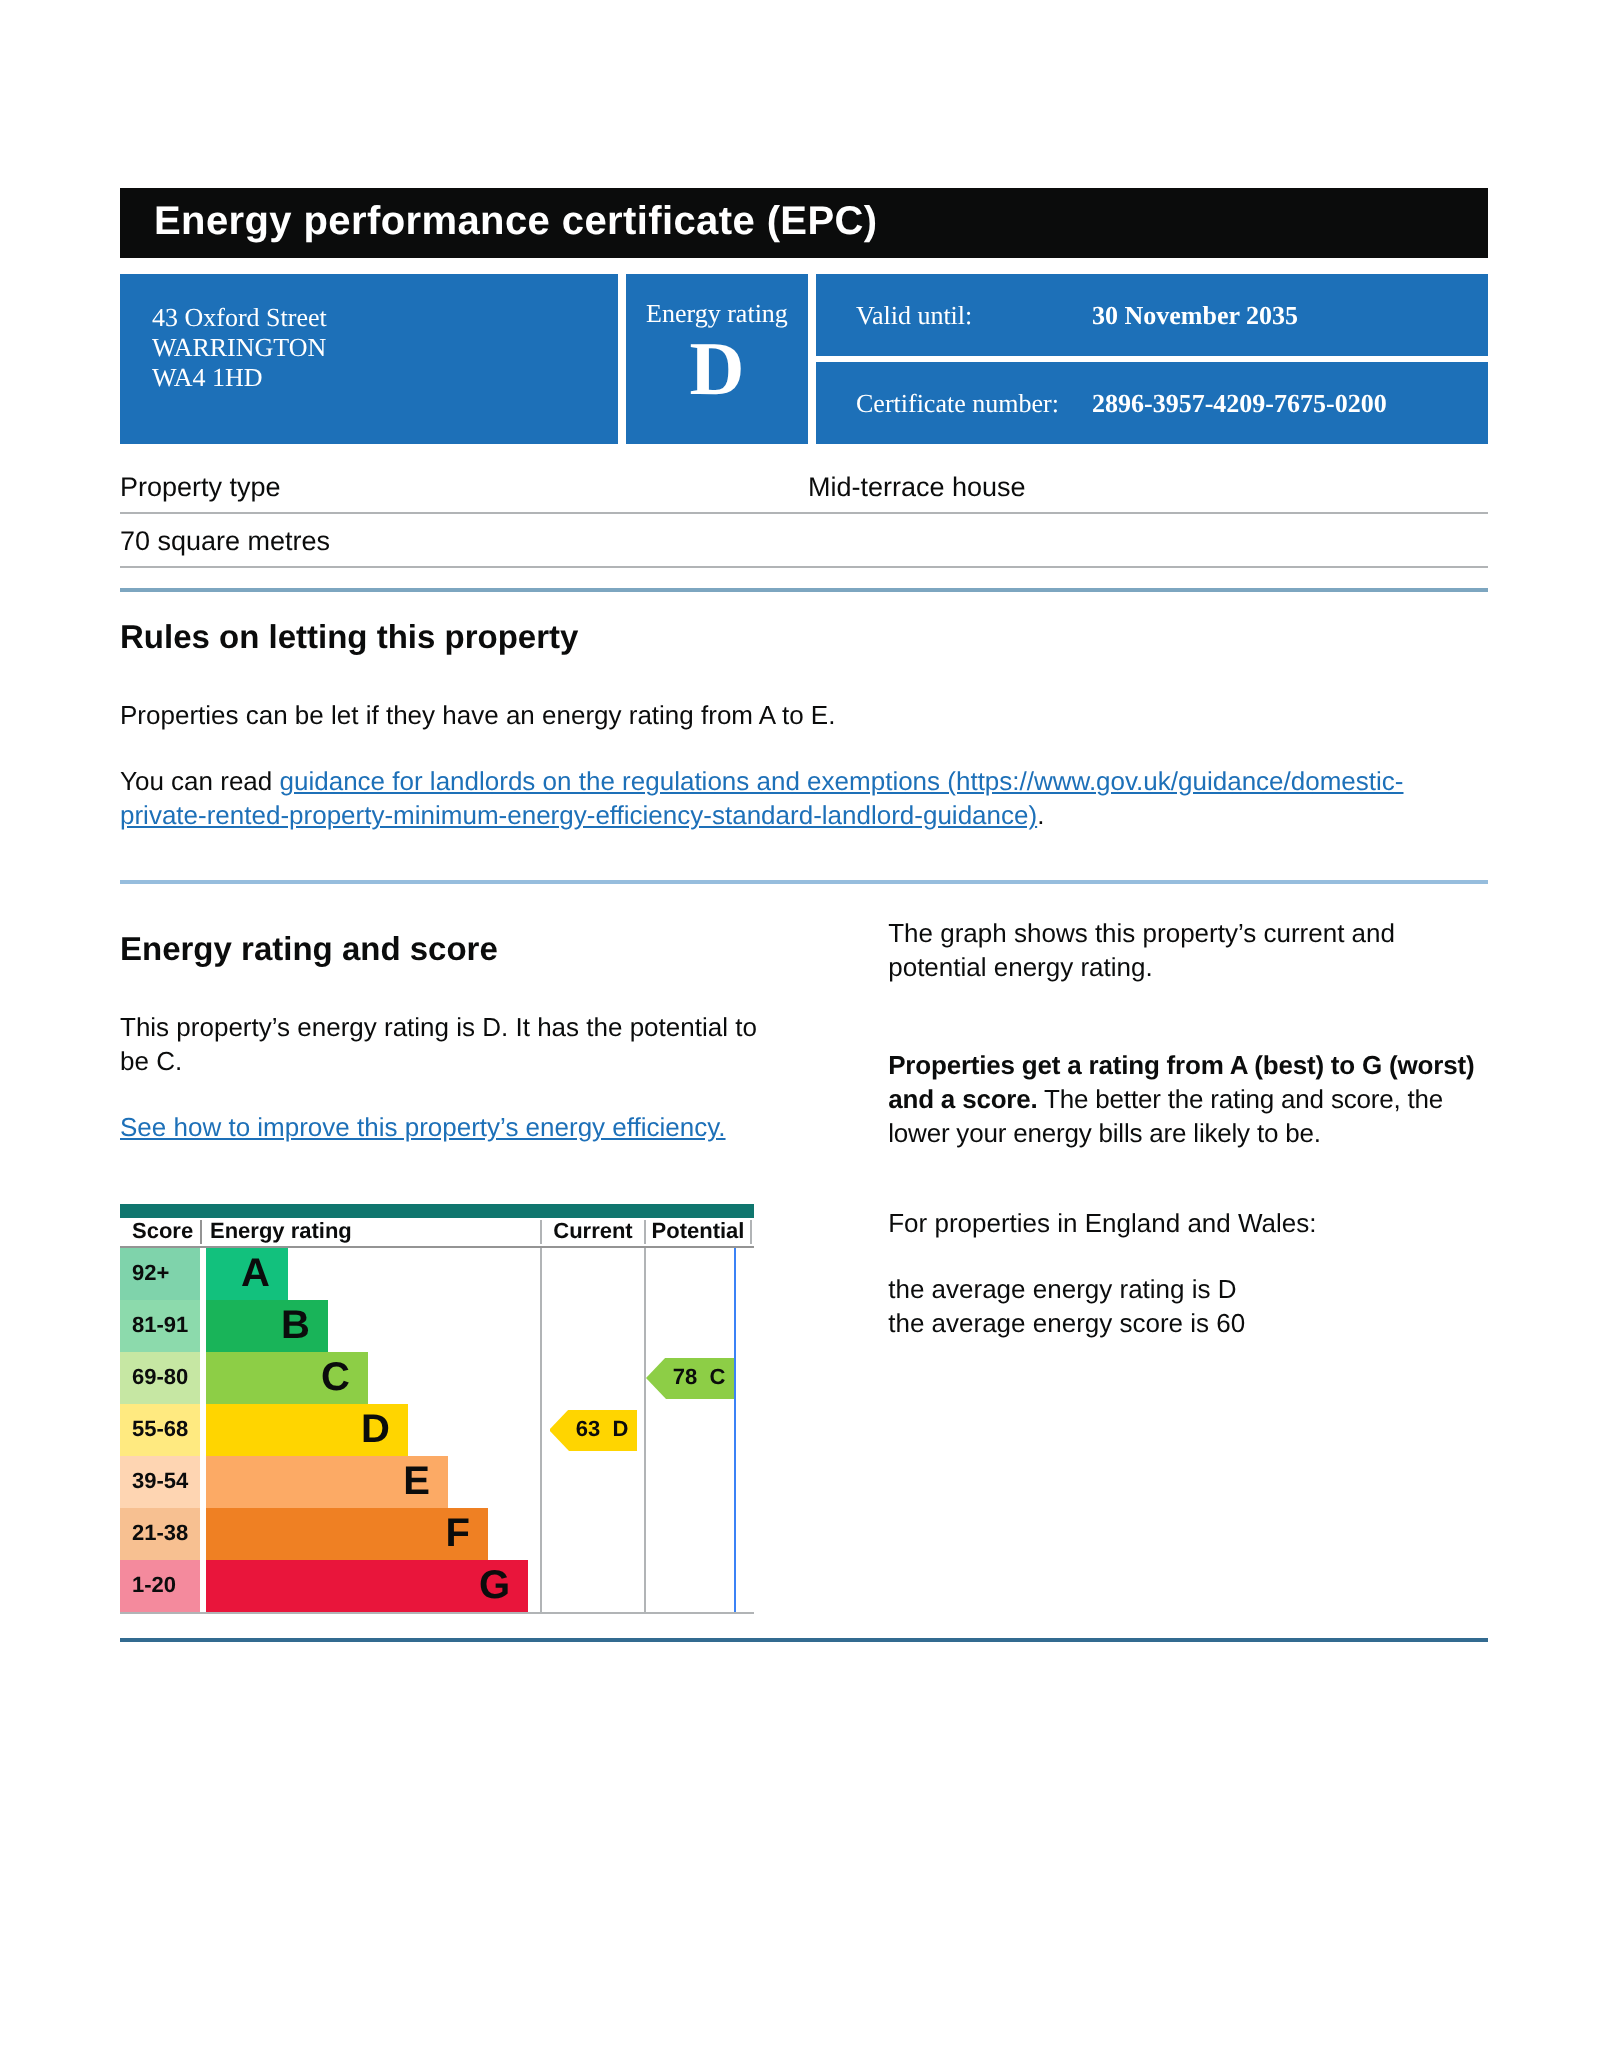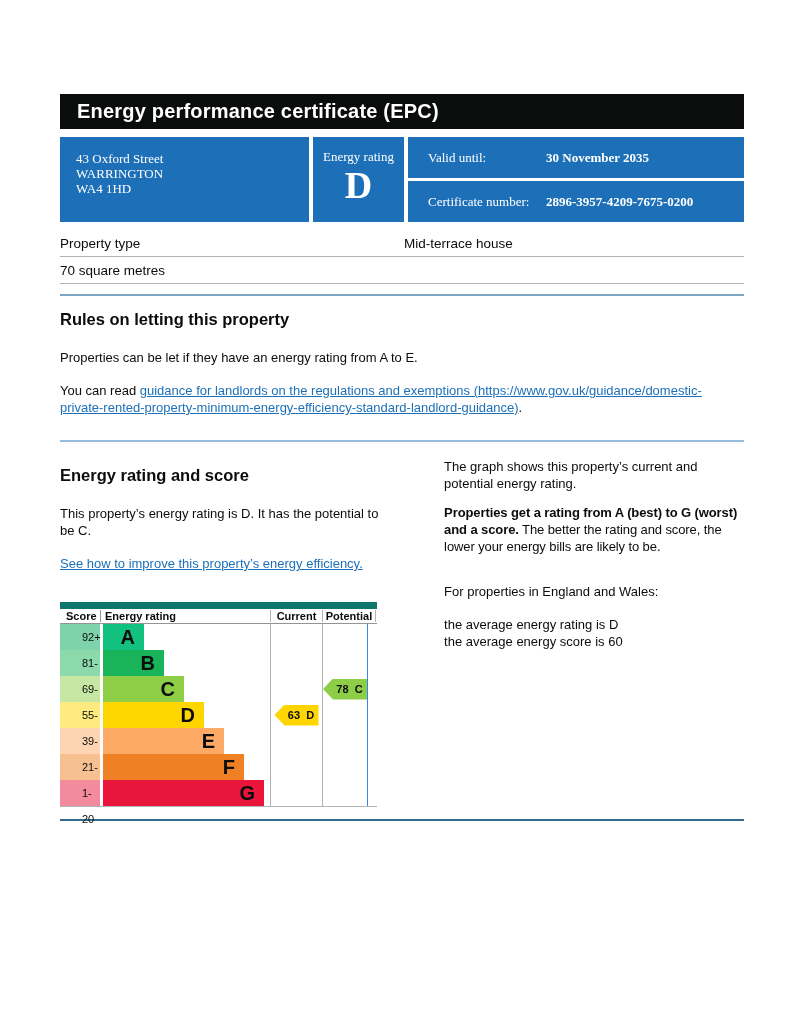--- a/index.html
+++ b/index.html
@@ -34,35 +34,35 @@
 
   h2{font-size:16.5px;margin:8px 0 20px 0;font-weight:bold;}
   p{font-size:13px;line-height:17px;margin:0 0 16px 0;}
   a{color:#1d70b8;text-decoration:underline;cursor:pointer;}
   .rules-p2{font-size:13px;margin-bottom:24px;}
 
   .two-col{display:flex;gap:36px;}
   .col-left{width:350px;}
   .col-left p{max-width:330px;}
   .col-right{margin-left:17px;width:317px;}
-  .col-right .p1{margin-bottom:12px;}
+  .col-right .p1{margin-bottom:32px;}
   .col-right .p2{margin-bottom:28px;letter-spacing:-0.1px;}
   .col-right .p3{margin-bottom:16px;}
   .col-right .avg{margin-bottom:0;}
   .improve-wrap{margin:14px 0 0 0;}
 
   
   .chart{margin-top:30px;width:317px;font-size:11px;border-bottom:1px solid #b1b4b6;}
   .chead{display:flex;border-top:7px solid #0f766e;border-bottom:1px solid #949494;height:14px;align-items:center;font-weight:bold;}
   .h-score{width:40px;padding-left:6px;box-sizing:border-box;}
   .h-rating{width:170px;border-left:1px solid #949494;padding-left:4px;box-sizing:border-box;}
   .h-cur,.h-pot{width:52px;border-left:1px solid #b1b4b6;text-align:center;box-sizing:border-box;}
   .h-pot{width:54px;border-right:1px solid #b1b4b6;}
   .crow{display:flex;height:26px;}
-  .cscore{width:40px;box-sizing:border-box;padding-left:22px;font-weight:normal;line-height:26px;}
+  .cscore{width:40px;box-sizing:border-box;padding-left:6px;font-weight:bold;line-height:26px;}
   .cbars{width:170px;box-sizing:border-box;padding-left:2px;border-left:1px solid transparent;}
   .cbar{height:26px;display:flex;align-items:center;justify-content:flex-end;padding-right:9px;box-sizing:border-box;font-weight:bold;font-size:20px;}
   .ccur,.cpot{width:52px;border-left:1px solid #b1b4b6;box-sizing:border-box;display:flex;align-items:center;justify-content:center;}
   .cpot{width:46px;border-right:1px solid #3b82f6;}
   .arrow{height:21px;display:flex;align-items:center;justify-content:center;padding-left:9px;box-sizing:border-box;font-weight:bold;font-size:11px;clip-path:polygon(0 50%,10px 0,100% 0,100% 100%,10px 100%);}
   .arrow-cur{width:44px;}
   .arrow-pot{width:48px;}
 </style>
 </head>
 <body>

